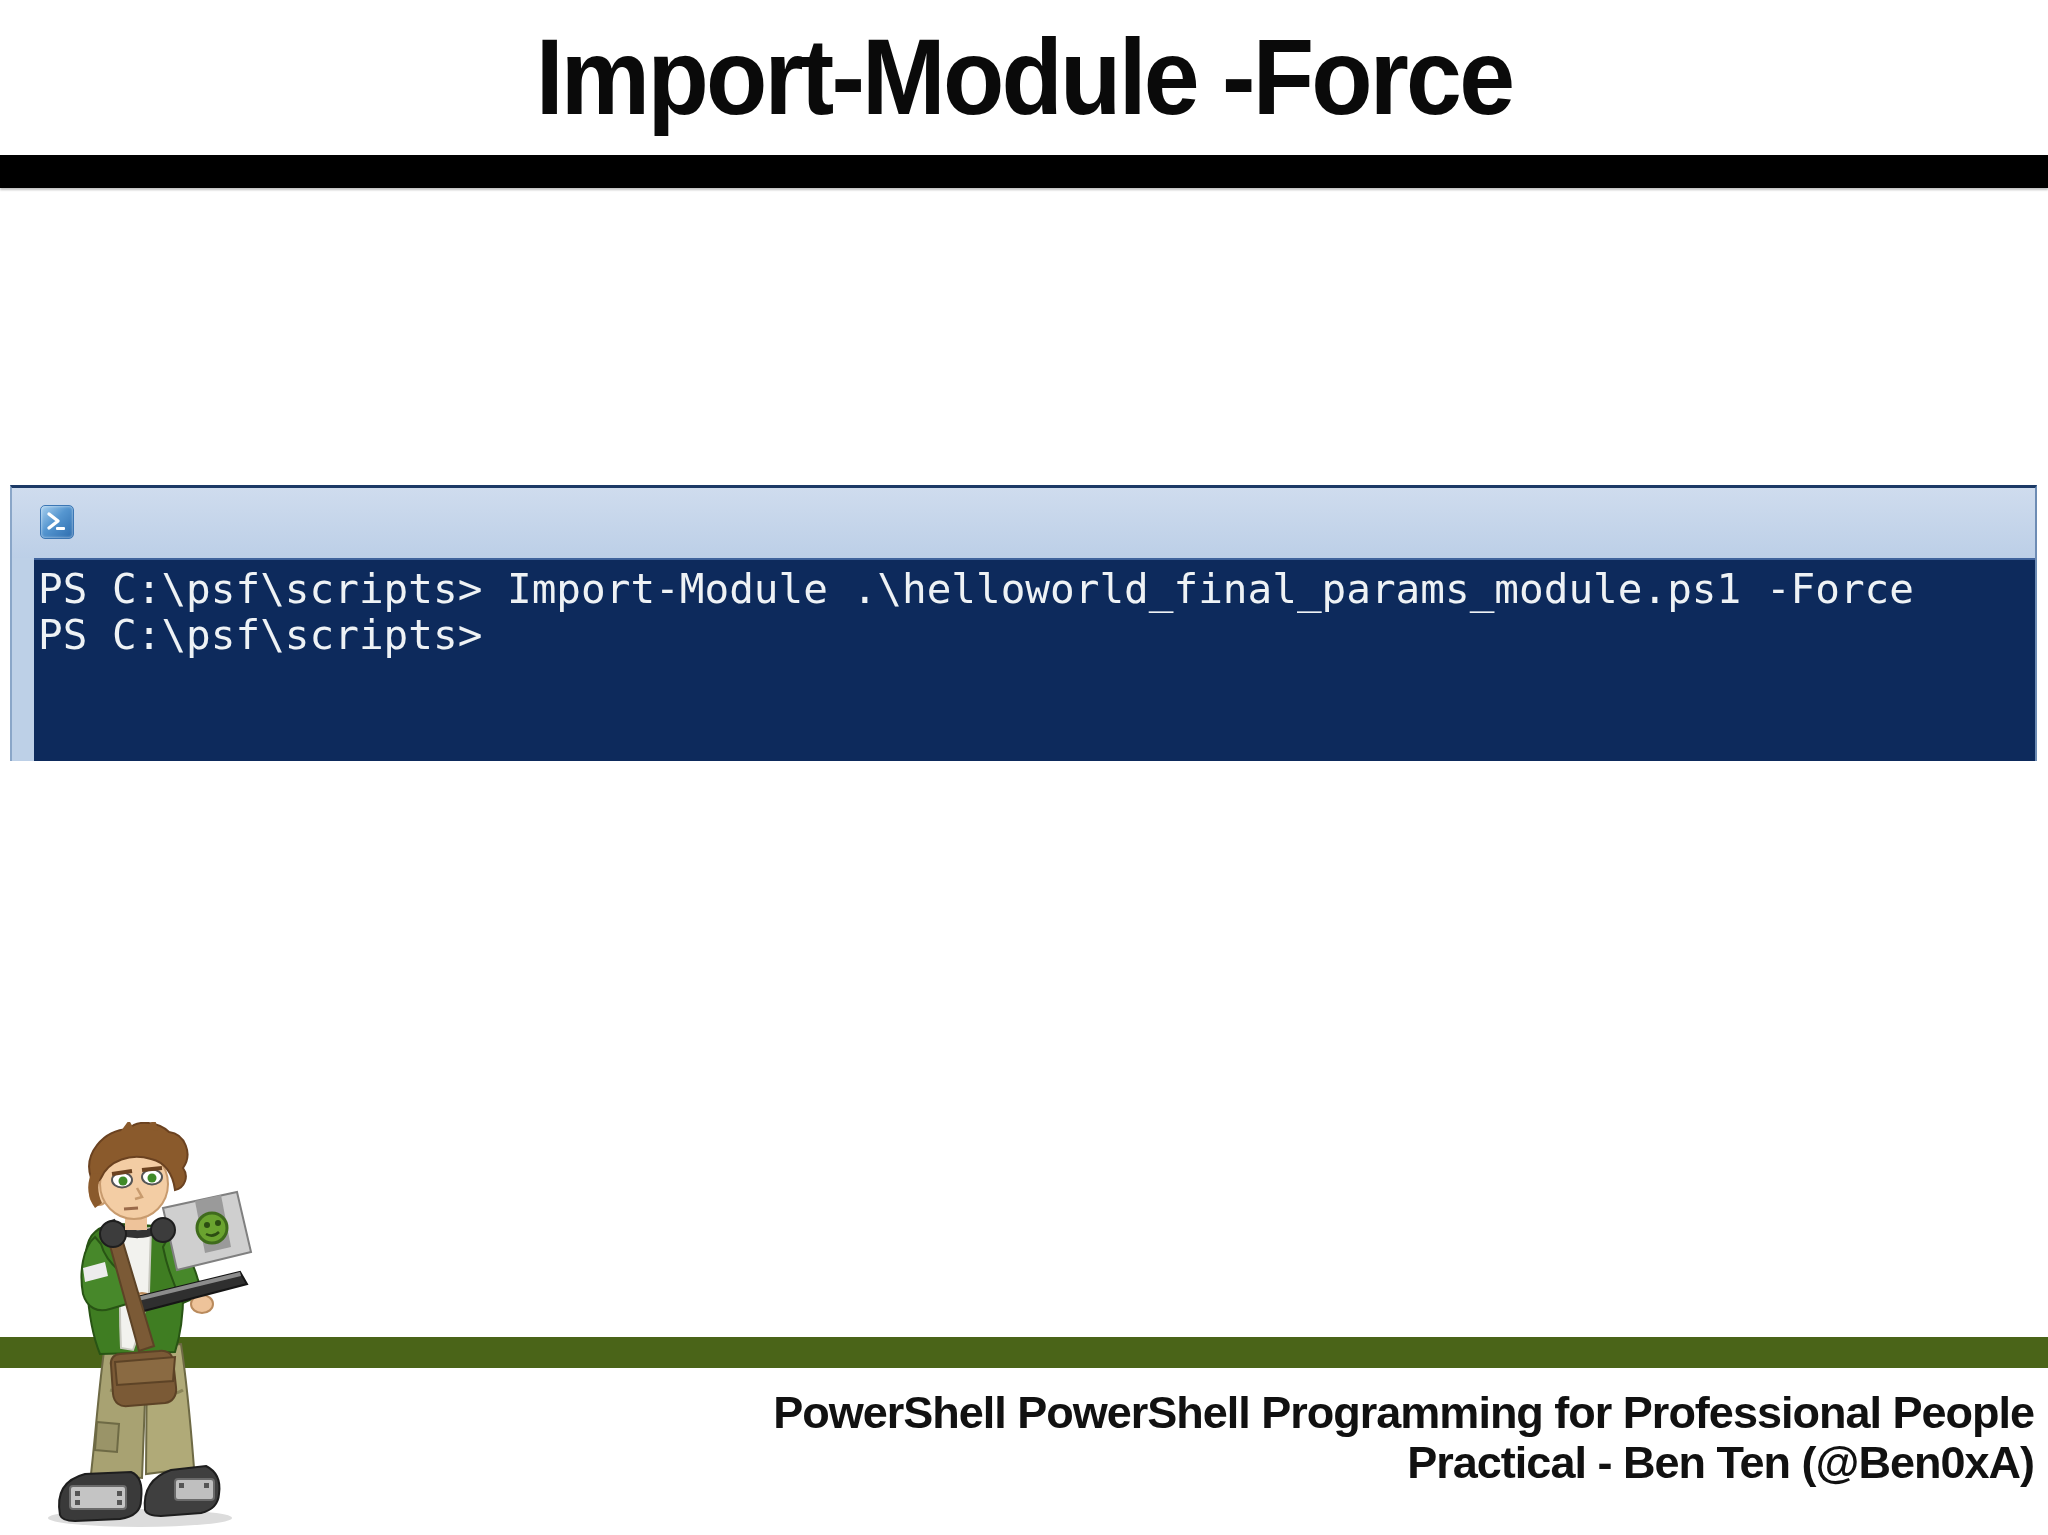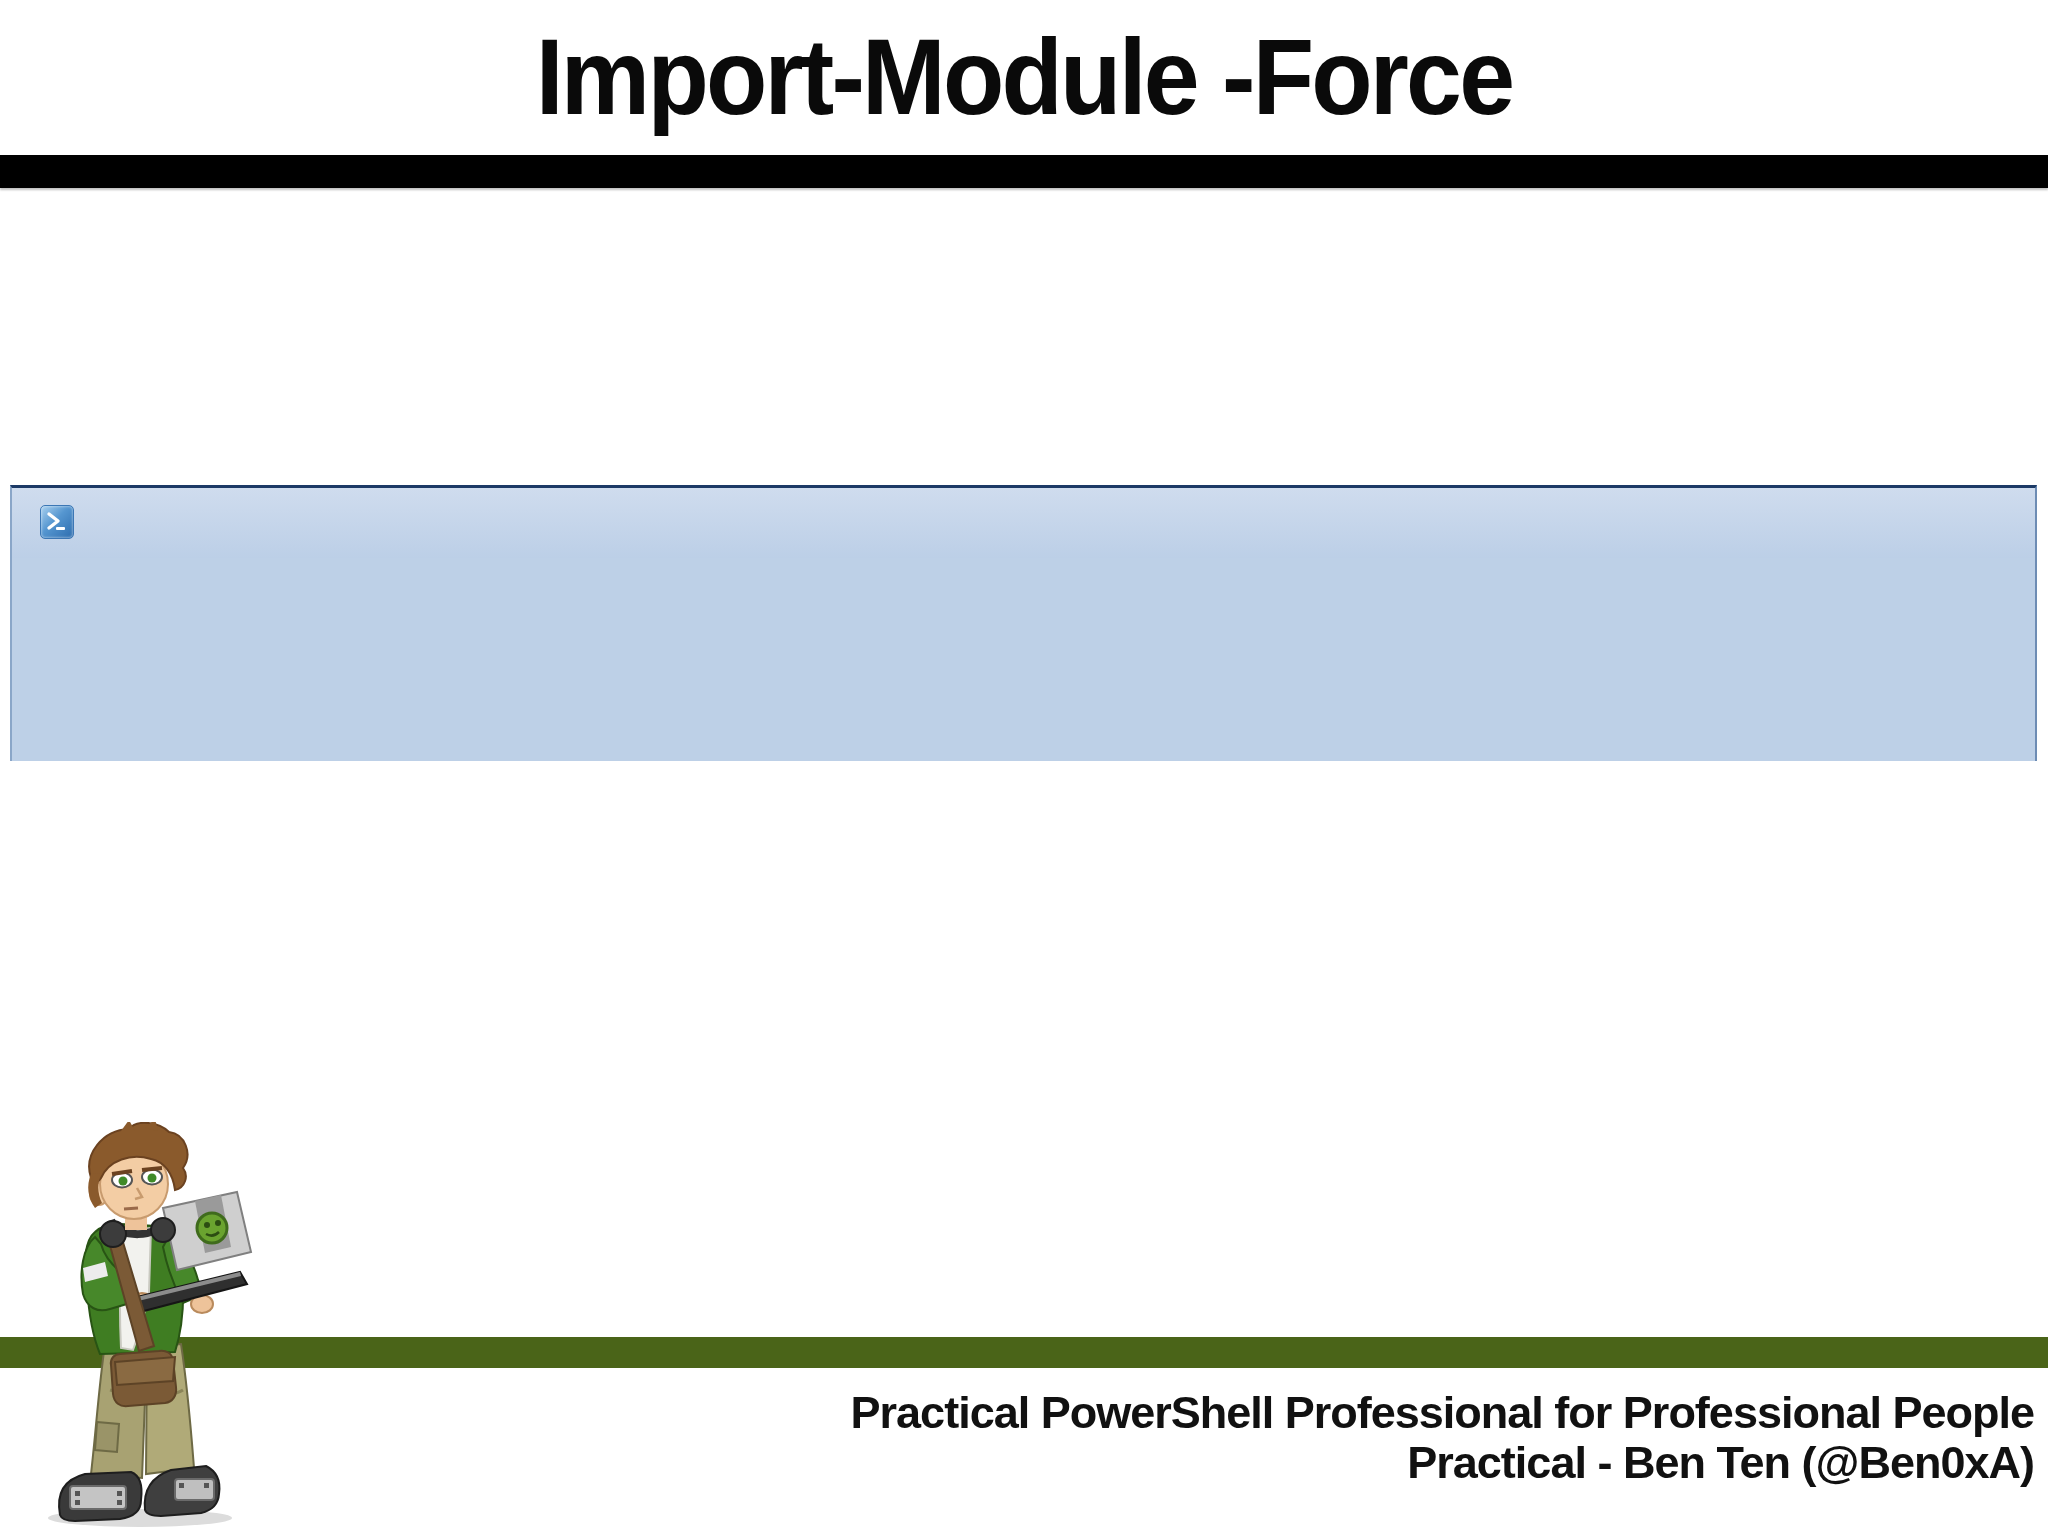--- a/index.html
+++ b/index.html
@@ -73,20 +73,24 @@
 
   <div class="ps-window">
     <div class="ps-titlebar">
       <div class="ps-icon">
         <svg width="24" height="24" viewBox="0 0 24 24">
           <path d="M4 4 L13 11 L4 18" stroke="#ffffff" stroke-width="3.4" fill="none" stroke-linecap="round" stroke-linejoin="round"></path>
           <rect x="11" y="17" width="9" height="3" rx="1" fill="#ffffff"></rect>
         </svg>
       </div>
     </div>
+    <div class="ps-body">
+      <div class="ps-left-strip"></div>
+      <div class="ps-console"><div>PS C:\psf\scripts&gt; Import-Module .\helloworld_final_params_module.ps1 -Force</div><div>PS C:\psf\scripts&gt;</div></div>
+    </div>
   </div>
 
   <div class="green-bar"></div>
 
   <svg class="mascot" viewBox="0 0 230 408">
 
     <ellipse cx="115" cy="396" rx="92" ry="9" fill="#dcdcdc"></ellipse>
 
     <path d="M80,222 L122,226 L117,356 L66,352 C71,308 74,263 80,222 Z" fill="#a8a272" stroke="#6e6a45" stroke-width="2"></path>
     <path d="M122,226 L156,222 C163,268 166,308 169,346 L121,352 Z" fill="#b0aa78" stroke="#6e6a45" stroke-width="2"></path>
@@ -145,17 +149,17 @@
     <circle cx="98" cy="59" r="4.5" fill="#3f8a28"></circle>
     <ellipse cx="127" cy="55" rx="10" ry="7.5" fill="#ffffff" stroke="#555555" stroke-width="2"></ellipse>
     <circle cx="127" cy="56" r="4.5" fill="#3f8a28"></circle>
     <path d="M87,52 L107,49" stroke="#6b4220" stroke-width="4"></path>
     <path d="M117,48 L137,46" stroke="#6b4220" stroke-width="4"></path>
     <path d="M112,66 L117,75 L110,77" stroke="#c89b6e" stroke-width="2.5" fill="none"></path>
     <path d="M99,87 L113,86" stroke="#9a6a4a" stroke-width="3"></path>
   </svg>
 
   <div class="footer-text">
-    <div>Practical PowerShell Professional for Professional People</div>
+    <div>PowerShell PowerShell Programming for Professional People</div>
     <div>Practical - Ben Ten (@Ben0xA)</div>
   </div>
 
 </div>
 
 </body></html>

